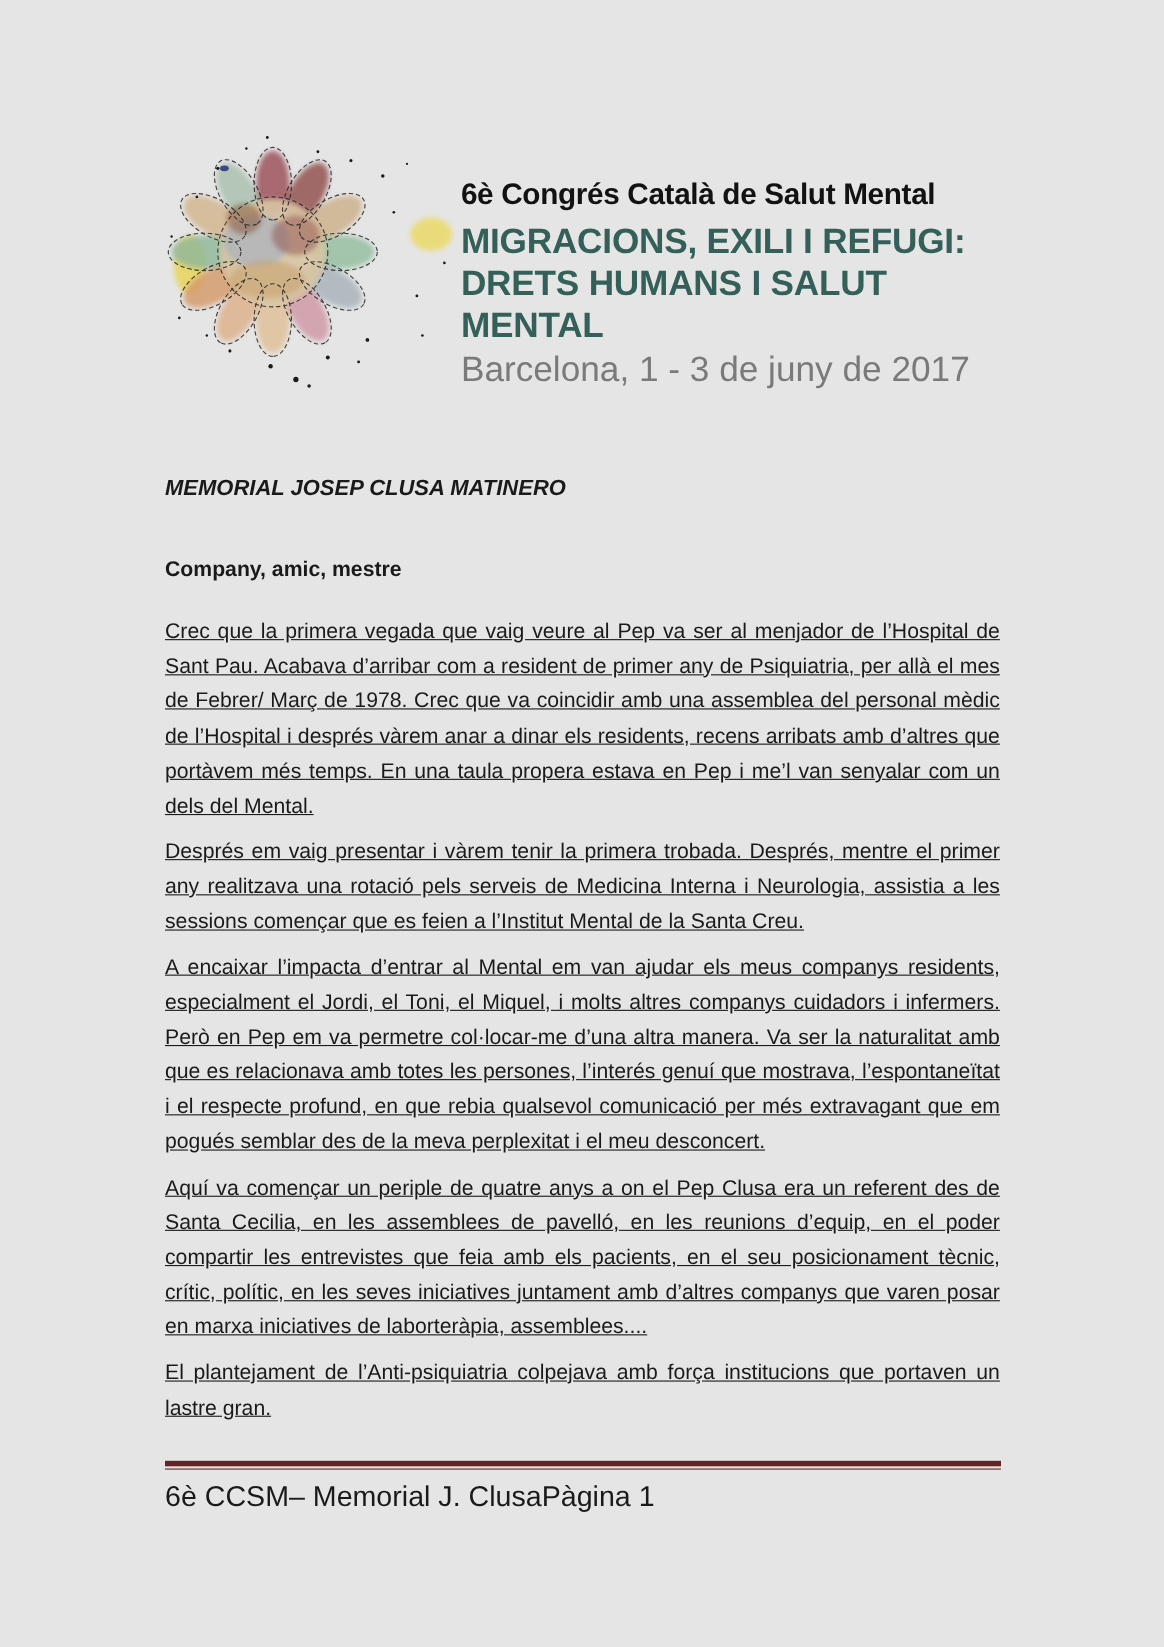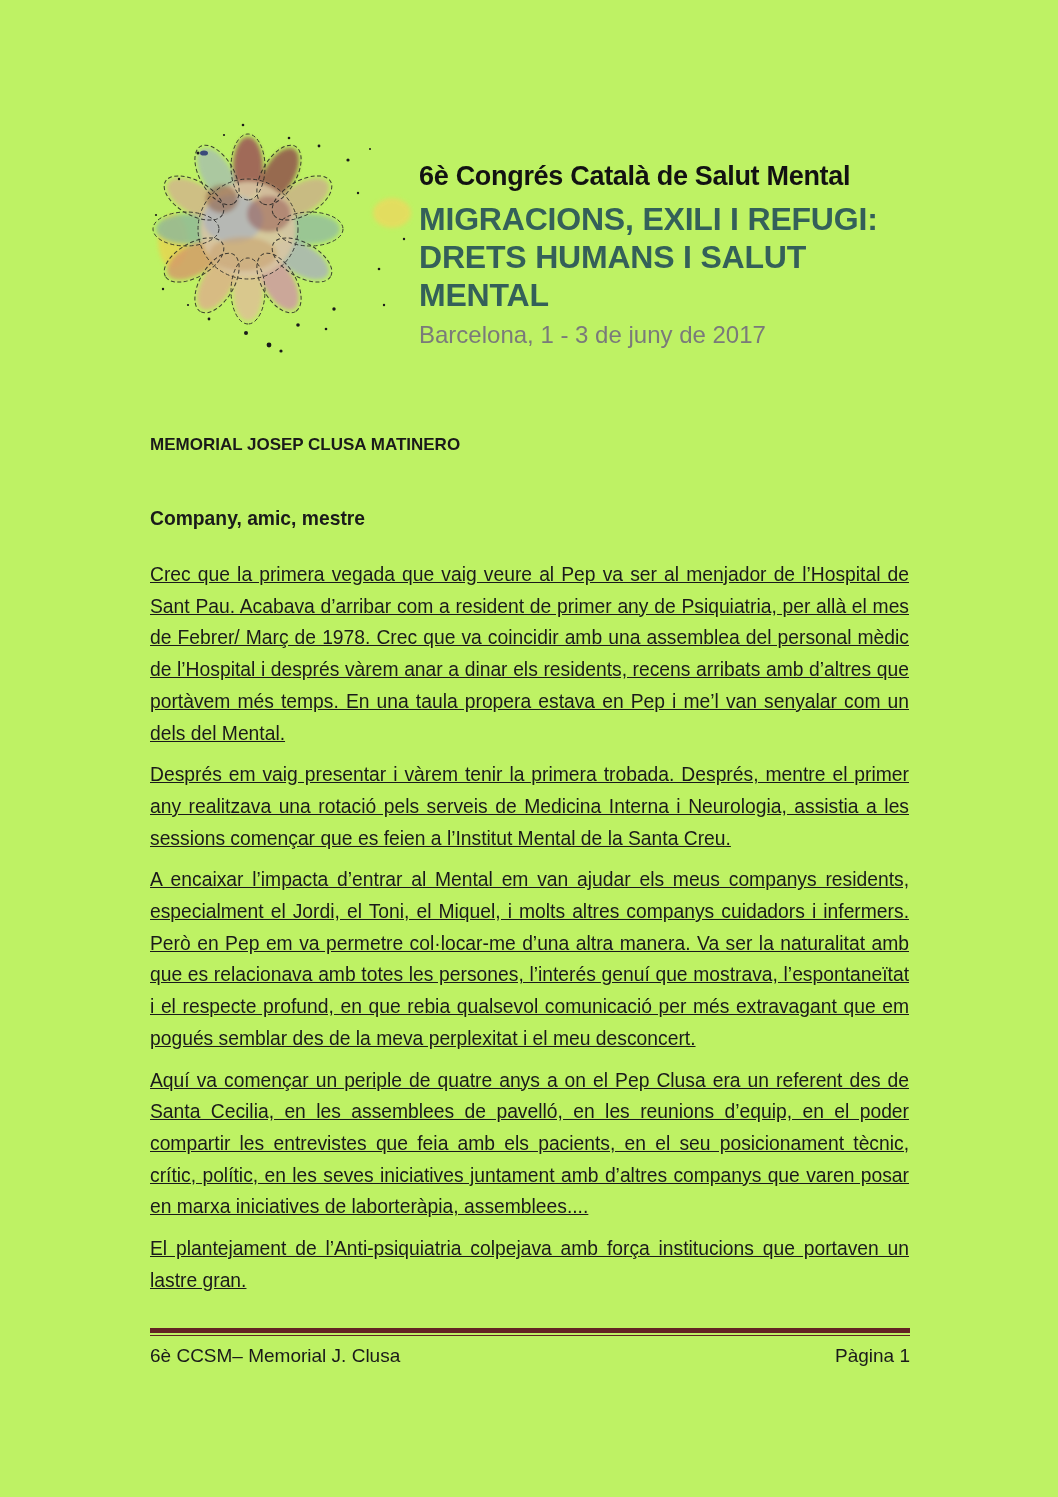--- a/index.html
+++ b/index.html
@@ -1,19 +1,19 @@
 <!DOCTYPE html>
 <html style="--accent-teal: #346059; --rule-maroon: #632423; --muted-gray: #7a7a7a; --text: #1a1a1a;"><head>
 <meta charset="utf-8">
 <style>
   html,body { margin:0; padding:0; background:#ffffff; }
   .page {
     position:relative;
     width:1058px; height:1497px;
-    background:#bef264;
+    background:#e5e5e5;
     font-family:"Liberation Sans", sans-serif;
     color:var(--text, #1a1a1a);
     overflow:hidden;
   }
   
   .logo {
     position:absolute; left:148px; top:118px;
     width:266px; height:238px;
   }
   .header-text { position:absolute; left:419px; top:160px; width:520px; }
@@ -21,48 +21,48 @@
     font-size:27px; font-weight:bold; color:#121212;
     letter-spacing:-0.3px; line-height:32px;
   }
   .theme {
     font-size:32px; font-weight:bold;
     color:var(--accent-teal, #346059);
     line-height:38px; letter-spacing:-0.2px;
   }
   .theme-first { margin-top:8px; }
   .location {
-    font-size:24px; color:var(--muted-gray, #7a7a7a);
+    font-size:32px; color:var(--muted-gray, #7a7a7a);
     margin-top:6px; line-height:30px;
   }
   
   .doc-main {
     position:absolute; left:150px; top:430px; width:759px;
     font-size:19.3px; line-height:29px;
   }
-  .doc-title { font-weight:bold; margin:0; font-size:17px; }
+  .doc-title { font-weight:bold; margin:0; font-size:20px;font-style:italic; }
   .doc-author { margin:0; }
   .salutation { margin:45px 0 0 0;font-weight:bold; }
   .paragraphs { margin-top:26px; }
   .paragraphs p {
     margin:0 0 10px 0;
     line-height:31.7px;
     text-align:justify;
     text-decoration:underline;
   }
   
   .doc-footer { position:absolute; left:150px; top:1328px; width:760px; }
   .footer-rule {
     border-top:5px solid var(--rule-maroon, #632423);
     border-bottom:1px solid var(--rule-maroon, #632423);
     height:2px;
   }
   .footer-row {
-    display:flex; justify-content:space-between;
-    margin-top:9px; font-size:19px; color:#1a1a1a;
+    display:flex; justify-content:flex-start;
+    margin-top:9px; font-size:26px; color:#1a1a1a;
   }
 </style>
 </head>
 <body>
 
 <div class="page">
 
   <header>
     <div class="logo">
       <svg viewBox="0 0 266 236" width="266" height="238" aria-hidden="true">

